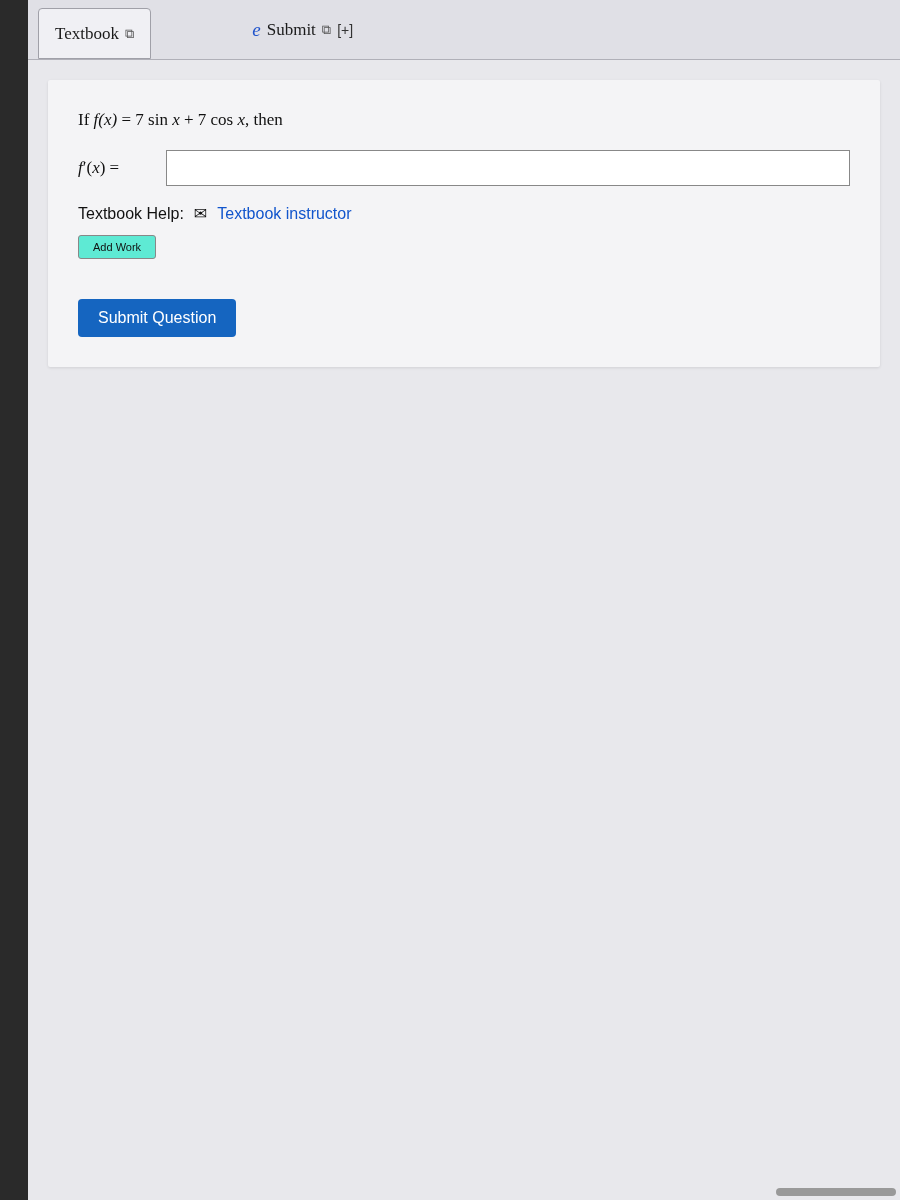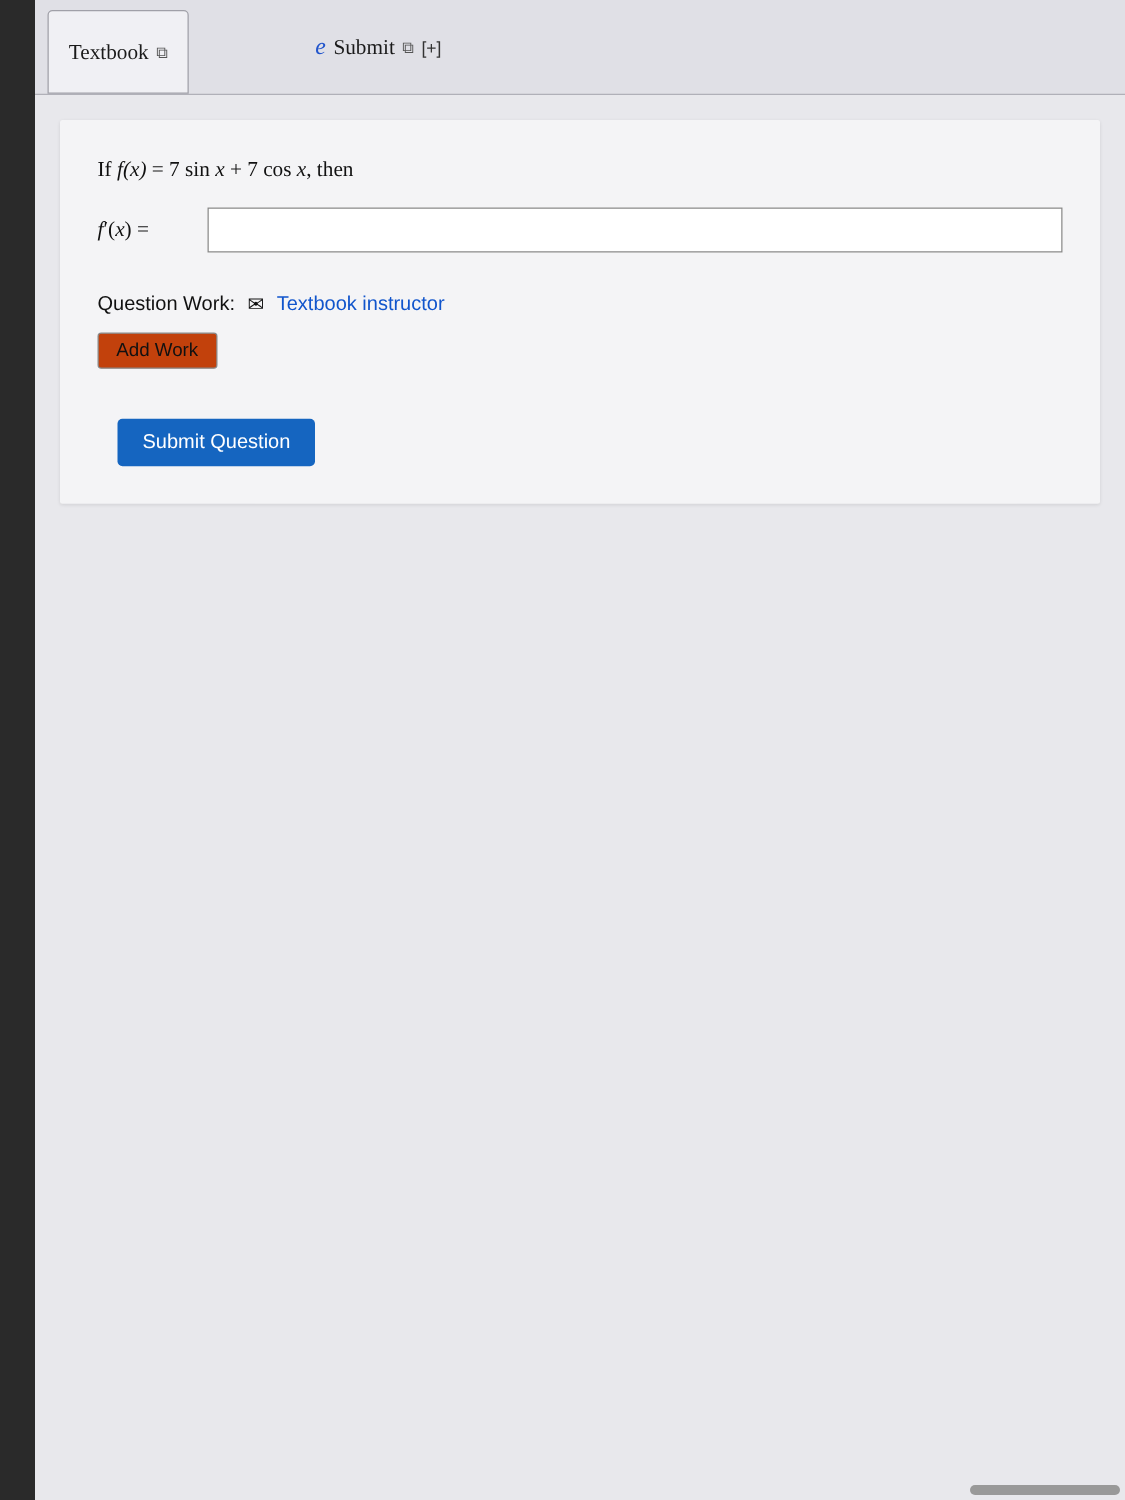--- a/index.html
+++ b/index.html
@@ -37,21 +37,21 @@
       display: flex;
       flex-direction: column;
     }
 
     .tab-bar {
       display: flex;
       flex-direction: row;
       align-items: stretch;
       background-color: #e0e0e6;
       border-bottom: 1px solid #b0b0b8;
-      height: 76px;
+      height: 60px;
       padding: 0 10px;
     }
 
     .tab-item {
       display: flex;
       align-items: center;
       padding: 0 20px;
       font-size: 17px;
       color: #1a1a1a;
       cursor: pointer;
@@ -106,21 +106,21 @@
     }
 
     .math-text {
       font-style: italic;
       margin-top: 36px;
     }
 
     .answer-row {
       display: flex;
       align-items: center;
-      margin-bottom: 32px;
+      margin-bottom: 18px;
       gap: 8px;
     }
 
     .answer-label {
       font-size: 17px;
       color: #111;
       font-family: Georgia, serif;
       white-space: nowrap;
       min-width: 80px;
     }
@@ -161,40 +161,39 @@
       cursor: pointer;
       text-decoration: none;
       font-family: Arial, sans-serif;
     }
 
     .add-work-button {
       display: inline-block;
       padding: 5px 14px;
       border: 1px solid #888;
       border-radius: 3px;
-      background-color: #c2410c;
-      font-size: 15px;
+      background-color: #5eead4;
+      font-size: 11px;
       color: #111;
       cursor: pointer;
       font-family: Arial, sans-serif;
       margin-bottom: 20px;
     }
 
     .submit-button {
       display: inline-block;
       padding: 10px 20px;
       background-color: #1565c0;
       color: #ffffff;
       font-size: 16px;
       border: none;
       border-radius: 4px;
       cursor: pointer;
       font-family: Arial, sans-serif;
       font-weight: 500;
-      margin-left: 16px;
     }
 
     .bottom-scrollbar {
       position: absolute;
       bottom: 0;
       right: 0;
       width: 120px;
       height: 8px;
       background-color: #999;
       border-radius: 4px;
@@ -229,21 +228,21 @@
 
     <div class="answer-row">
       <span class="answer-label">
         <em>f</em>′(<em>x</em>) =
       </span>
       <input class="answer-input" type="text" placeholder="" style="">
     </div>
 
 
     <div class="question-help-row">
-      <span class="question-help-label">Question Work:</span>
+      <span class="question-help-label">Textbook Help:</span>
       <span class="message-icon">✉</span>
       <a class="message-instructor-link" href="#">Textbook instructor</a>
     </div>
 
     <div style="margin-bottom: 20px;">
       <button class="add-work-button">Add Work</button>
     </div>
 
     <div>
       <button class="submit-button">Submit Question</button>

